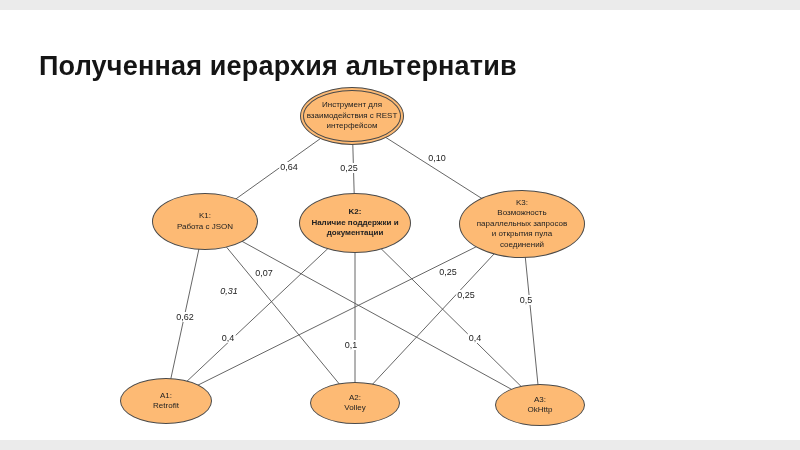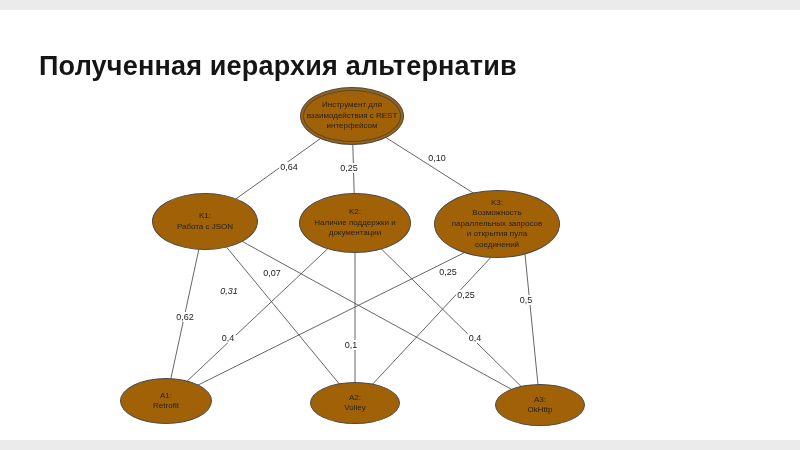--- a/index.html
+++ b/index.html
@@ -34,21 +34,21 @@
     left: 0; top: 0;
     z-index: 1;
   }
   svg.edges line {
     stroke: #555555;
     stroke-width: 0.9;
   }
   .node {
     position: absolute;
     box-sizing: border-box;
-    background: #a16207;
+    background: #fdba74;
     border: 1px solid #4a4a4a;
     border-radius: 50%;
     display: flex;
     align-items: center;
     justify-content: center;
     z-index: 3;
   }
   .node-inner {
     position: absolute;
     left: 2px; top: 2px; right: 2px; bottom: 2px;
@@ -98,48 +98,48 @@
     <line x1="522" y1="224" x2="166" y2="401"></line>
     <line x1="522" y1="224" x2="355" y2="403"></line>
     <line x1="522" y1="224" x2="540" y2="405"></line>
   </svg>
 
   <div class="edge-label" style="left:263px;top:167px;margin-left:26px;">0,64</div>
   <div class="edge-label" style="left:349px;top:168px;">0,25</div>
   <div class="edge-label" style="left:437px;top:158px;">0,10</div>
   <div class="edge-label" style="left:185px;top:317px;">0,62</div>
   <div class="edge-label" style="left:229px;top:291px;font-style:italic;">0,31</div>
-  <div class="edge-label" style="left:272px;top:273px;">0,07</div>
+  <div class="edge-label" style="left:264px;top:273px;">0,07</div>
   <div class="edge-label" style="left:228px;top:338px;">0,4</div>
   <div class="edge-label" style="left:351px;top:345px;">0,1</div>
   <div class="edge-label" style="left:475px;top:338px;">0,4</div>
   <div class="edge-label" style="left:448px;top:272px;">0,25</div>
   <div class="edge-label" style="left:466px;top:295px;">0,25</div>
   <div class="edge-label" style="left:526px;top:300px;text-align:right;">0,5</div>
 
   <div class="node" style="left:300px;top:87px;width:104px;height:58px;">
     <div class="node-inner">
       <span class="node-label">Инструмент для
 взаимодействия с REST
 интерфейсом</span>
     </div>
   </div>
 
   <div class="node" style="left:152px;top:193px;width:106px;height:57px;">
     <span class="node-label">K1:
 Работа с JSON</span>
   </div>
 
-  <div class="node" style="left:299px;top:193px;width:112px;height:60px;">
+  <div class="node" style="left:299px;top:193px;width:112px;height:60px;font-weight:bold;">
     <span class="node-label">K2:
 Наличие поддержки и
 документации</span>
   </div>
 
-  <div class="node" style="left:434px;top:190px;width:126px;height:68px;">
+  <div class="node" style="left:459px;top:190px;width:126px;height:68px;">
     <span class="node-label">K3:
 Возможность
 параллельных запросов
 и открытия пула
 соединений</span>
   </div>
 
   <div class="node" style="left:120px;top:378px;width:92px;height:46px;">
     <span class="node-label">A1:
 Retrofit</span>

